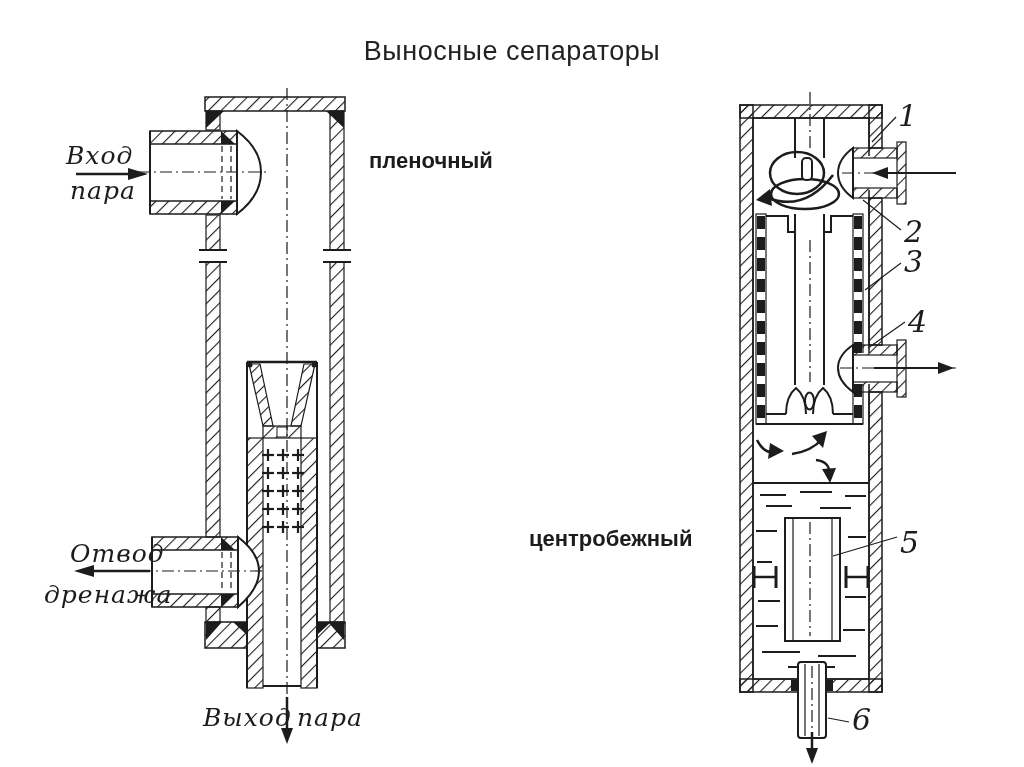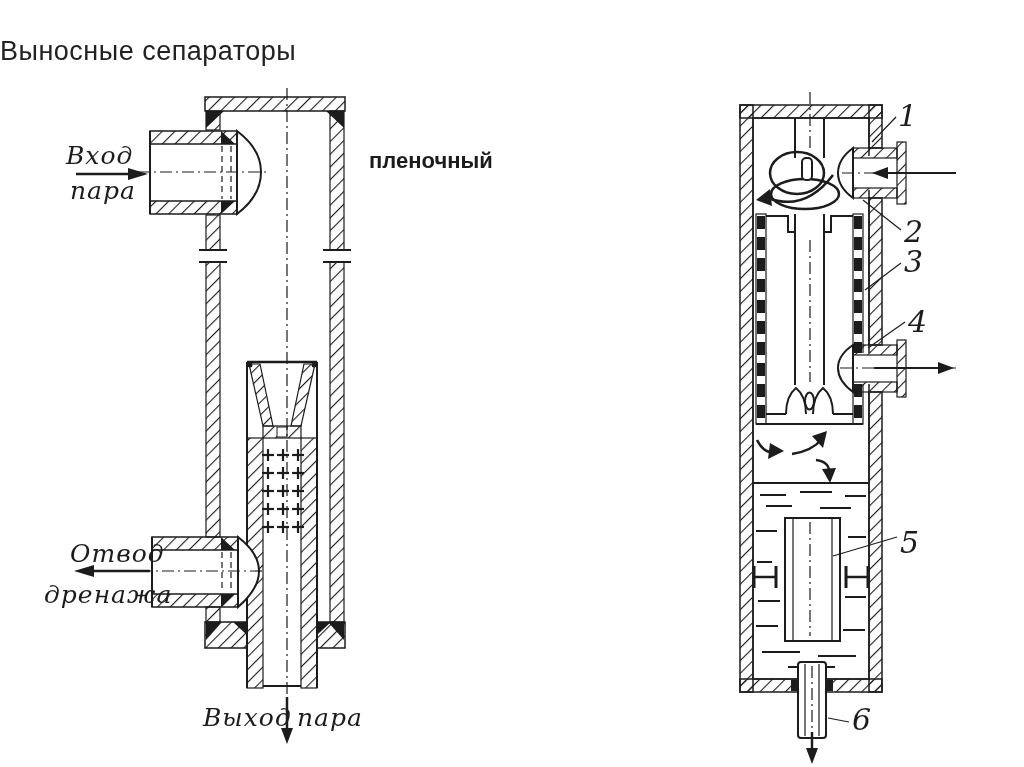--- a/index.html
+++ b/index.html
@@ -1,18 +1,18 @@
 <!DOCTYPE html>
 <html><head>
 <meta charset="utf-8">
 <style>
   html,body{margin:0;padding:0;background:#ffffff;}
   .page{position:relative;width:1024px;height:767px;background:#ffffff;overflow:hidden;
         font-family:"Liberation Sans",sans-serif;color:#1c1c1c;}
-  .title{position:absolute;left:0;top:36px;width:100%;
+  .title{position:absolute;left:0;top:36px;width:100%;text-align:center;
          font-size:27px;font-weight:400;letter-spacing:0.5px;color:#222;}
   .type-label{position:absolute;font-size:22px;font-weight:700;color:#1c1c1c;}
   #film-label{left:369px;top:148px;}
   #centrifugal-label{left:529px;top:526px;}
   svg{position:absolute;overflow:visible;}
   #svg-film{left:35px;top:80px;width:340px;height:670px;}
   #svg-centrifugal{left:735px;top:88px;width:255px;height:680px;}
   .ink{stroke:#1c1c1c;}
   .hand{font-family:"DejaVu Serif",serif;font-style:italic;font-size:25px;fill:#1c1c1c;
         stroke:none;letter-spacing:1px;}
@@ -22,20 +22,21 @@
   .thin{stroke-width:1.2;fill:none;}
   .blk{fill:#1c1c1c;stroke:none;}
 </style>
 </head>
 <body>
 
 <div class="page">
 
   <div class="title">Выносные сепараторы</div>
   <div class="type-label" id="film-label">пленочный</div>
+  <div class="type-label" id="centrifugal-label">центробежный</div>
 
   <svg id="svg-film" viewBox="35 80 340 670">
     <defs>
       <pattern id="hx" width="9" height="9" patternUnits="userSpaceOnUse" patternTransform="rotate(45)">
         <line x1="0" y1="0" x2="0" y2="9" stroke="#1c1c1c" stroke-width="2.2"></line>
       </pattern>
     </defs>
 
     <g class="ink">
       <rect x="205" y="97" width="140" height="14" fill="url(#hx)" stroke="#1c1c1c" stroke-width="1.5"></rect>

